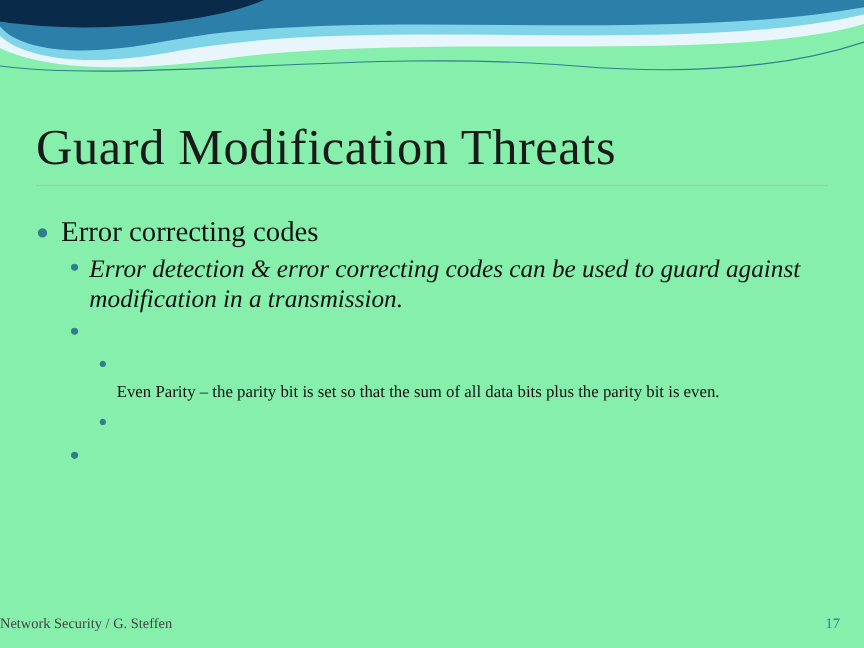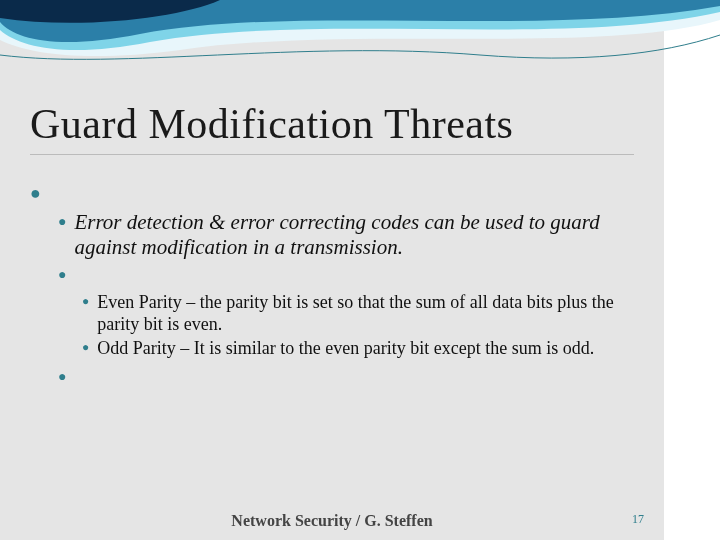--- a/index.html
+++ b/index.html
@@ -3,24 +3,24 @@
 <meta charset="utf-8">
 <style>
   * { margin: 0; padding: 0; box-sizing: border-box; }
   html, body { width: 720px; height: 540px; overflow: hidden; }
   body {
     font-family: Georgia, 'Times New Roman', serif;
     background: #fff;
     position: relative;
   }
   .slide {
-    width: 664px;
+    width: 720px;
     height: 540px;
     position: relative;
-    background: #e5e5e5;
+    background: #86efac;
   }
   .header-swoosh {
     position: absolute;
     top: 0; left: 0;
     width: 720px; height: 100px;
     overflow: hidden;
   }
   .header-swoosh svg { width: 720px; height: 100px; display: block; }
   .title {
     position: absolute;
@@ -66,34 +66,33 @@
   .lvl3 { margin-left: 24px; margin-top: 4px; margin-bottom: 6px; }
   .lvl3 > li { margin-bottom: 2px; }
   .lvl3 > li > .row { display: flex; align-items: flex-start; }
   .lvl3 .bullet3 {
     color: #2f7e8c;
     font-size: 12px;
     line-height: 21px;
     margin-right: 8px;
     flex: 0 0 auto;
   }
-  .lvl3 .text3 { font-size: 18px; line-height: 22px; }
+  .lvl3 .text3 { font-size: 14px; line-height: 22px; margin-top: 24px; }
   .footer {
     position: absolute;
     bottom: 10px;
     left: 0; right: 0;
     height: 18px;
   }
   .footer-center {
     position: absolute;
     left: 0; right: 0;
-    text-align: center;
-    font-size: 16px;
+    text-align: left;
+    font-size: 12px;
     color: #444;
-    font-weight: bold;
   }
   .footer-right {
     position: absolute;
     right: 20px;
     font-size: 12px;
     color: #2f7e8c;
   }
 </style>
 </head>
 <body>
@@ -110,20 +109,21 @@
     </svg>
   </div>
 
   <h1 class="title">Guard Modification Threats</h1>
 
   <div class="content">
     <ul class="lvl1">
       <li>
         <div class="row">
           <span class="bullet1">●</span>
+          <span class="text1">Error correcting codes</span>
         </div>
         <ul class="lvl2">
           <li>
             <div class="row">
               <span class="bullet2">●</span>
               <span class="text2">Error detection &amp; error correcting codes can be used to guard against modification in a transmission.</span>
             </div>
           </li>
           <li>
             <div class="row">
@@ -132,21 +132,20 @@
             <ul class="lvl3">
               <li>
                 <div class="row">
                   <span class="bullet3">●</span>
                   <span class="text3">Even Parity – the parity bit is set so that the sum of all data bits plus the parity bit is even.</span>
                 </div>
               </li>
               <li>
                 <div class="row">
                   <span class="bullet3">●</span>
-                  <span class="text3">Odd Parity – It is similar to the even parity bit except the sum is odd.</span>
                 </div>
               </li>
             </ul>
           </li>
           <li>
             <div class="row">
               <span class="bullet2">●</span>
             </div>
           </li>
         </ul>

